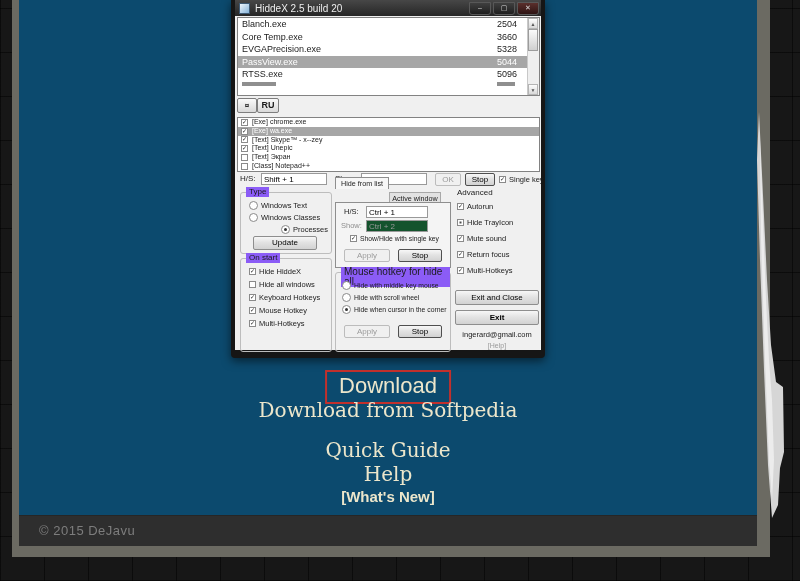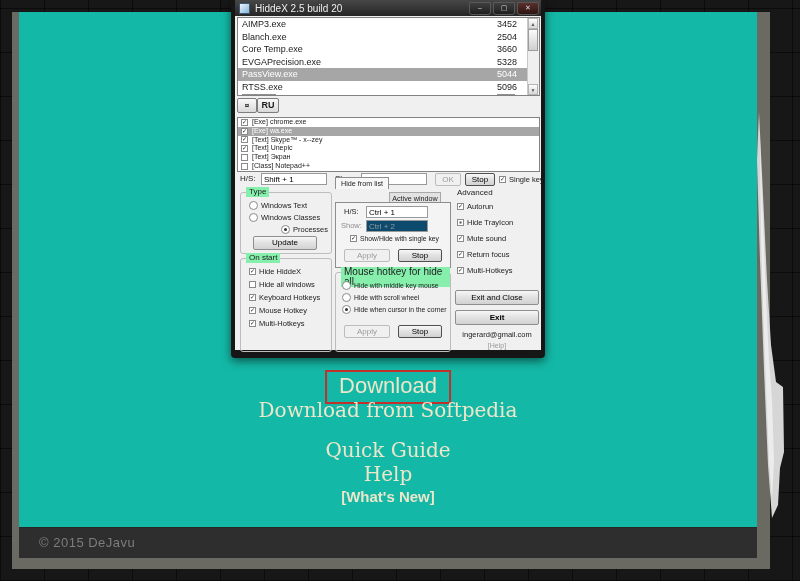--- a/index.html
+++ b/index.html
@@ -7,22 +7,22 @@
     width:800px;height:581px;position:relative;overflow:hidden;
     background-color:#171717;
     background-image:
       repeating-linear-gradient(0deg, rgba(0,0,0,.5) 0 1px, transparent 1px 44px),
       repeating-linear-gradient(90deg, rgba(0,0,0,.5) 0 1px, transparent 1px 44px);
     font-family:"Liberation Sans", sans-serif;
   }
   
   .panel{
     position:absolute;left:12px;top:0;width:738px;height:546px;
-    background:#14b8a6;
-    border-left:7px solid #6b6a62;border-right:13px solid #6b6a62;border-bottom:11px solid #6b6a62;margin-top:12px;
+    background:#0c4a6e;
+    border-left:7px solid #6b6a62;border-right:13px solid #6b6a62;border-bottom:11px solid #6b6a62;
   }
   .footer-bar{position:absolute;left:0;right:0;bottom:0;height:30px;background:#2e2e2e;border-top:1px solid #262626;}
   .copyright{position:absolute;left:20px;top:0;line-height:30px;font-size:13px;color:#7d7d7d;letter-spacing:.5px;}
   
   .torn{position:absolute;left:750px;top:100px;width:46px;height:430px;}
   
   .lnk{position:absolute;transform:translateX(-50%);color:#ece6cb;font-family:"DejaVu Serif", serif;white-space:nowrap;cursor:pointer;text-decoration:none;}
   .dl-box{position:absolute;left:388px;top:370px;transform:translateX(-50%);border:2px solid #c2302c;padding:1px 12px 3px;}
   .dl-box .dl-text{font-family:Liberation Sans, sans-serif;font-size:22px;color:#ece6cb;}
   .softpedia{left:388px;top:398px;font-size:20px;}
@@ -66,28 +66,28 @@
   .cb{display:inline-block;width:7px;height:7px;background:#fff;border:1px solid #8a8a8a;box-sizing:border-box;
       font-size:6px;line-height:5px;text-align:center;color:#222;flex:none;cursor:pointer;}
   .cb.fill{background:#fff;box-shadow:inset 0 0 0 1.5px #fff, inset 0 0 0 4px #4d4d4d;}
   .wrow .cb{margin-right:4px;}
   
   .qrow{position:absolute;left:0;top:156px;width:306px;height:16px;}
   .lbl{position:absolute;font-size:8px;line-height:14px;}
   .inp{position:absolute;height:12px;border:1px solid #999;background:#fff;font-family:"Liberation Sans",sans-serif;
        font-size:8px;padding:0 2px;box-sizing:border-box;}
   .inp::placeholder{color:#9a9a9a;}
-  .inp:disabled{color:#9a9a9a;background:#0c4a6e;}
+  .inp:disabled{color:#9a9a9a;background:#14532d;}
   .btn{position:absolute;height:13px;background:linear-gradient(#f7f7f7,#e3e3e3 45%,#d2d2d2);border:1px solid #8e8e8e;
        border-radius:2px;font-family:"Liberation Sans",sans-serif;font-size:8px;line-height:10px;cursor:pointer;padding:0;}
   .btn.strong{border-color:#4f4f4f;}
   .btn.dis{color:#9b9b9b;border-color:#bcbcbc;background:#f0f0f0;cursor:default;}
   
   .gbox{position:absolute;border:1px solid #bdbdbd;border-radius:3px;}
-  .gbox .gtitle{position:absolute;top:-6px;left:5px;background:#86efac;padding:0 3px;font-size:8px;line-height:10px;}
+  .gbox .gtitle{position:absolute;top:-6px;left:5px;background:#8b5cf6;padding:0 3px;font-size:8px;line-height:10px;}
   .opt{position:absolute;display:flex;align-items:center;font-size:7.5px;white-space:nowrap;cursor:pointer;}
   .rb{display:inline-block;width:7px;height:7px;border:1px solid #8a8a8a;border-radius:50%;background:#fff;margin-right:3px;position:relative;flex:none;}
   .rb.on::after{content:"";position:absolute;left:1.5px;top:1.5px;width:3px;height:3px;border-radius:50%;background:#333;}
   .opt .cb{margin-right:3px;}
   
   .tab{position:absolute;height:12px;line-height:12px;text-align:center;font-size:7.2px;box-sizing:border-box;cursor:pointer;}
   .tab.active{background:#f7f7f7;border:1px solid #8e8e8e;border-bottom:none;z-index:2;}
   .tab.inactive{background:#e2e2e2;border:1px solid #a8a8a8;height:11px;top:176px;}
   .tpanel{position:absolute;border:1px solid #8e8e8e;background:#f4f4f4;}
   .plabel{position:absolute;font-size:7.5px;}
@@ -116,21 +116,20 @@
     <span class="wtitle">HiddeX 2.5 build 20</span>
     <span class="wbtns">
       <span class="wb">–</span>
       <span class="wb">▢</span>
       <span class="wb close">✕</span>
     </span>
   </div>
   <div class="client">
 
     <div class="proclist">
-      <div class="prow"><span>AIMP3.exe</span><span class="ppid">3452</span></div>
       <div class="prow"><span>Blanch.exe</span><span class="ppid">2504</span></div>
       <div class="prow"><span>Core Temp.exe</span><span class="ppid">3660</span></div>
       <div class="prow"><span>EVGAPrecision.exe</span><span class="ppid">5328</span></div>
       <div class="prow sel"><span>PassView.exe</span><span class="ppid">5044</span></div>
       <div class="prow"><span>RTSS.exe</span><span class="ppid">5096</span></div>
       <div class="prow partial">
         <span class="smudge" style="left:4px;width:34px;"></span>
         <span class="smudge" style="right:24px;width:18px;"></span>
       </div>
       <div class="vscroll">

